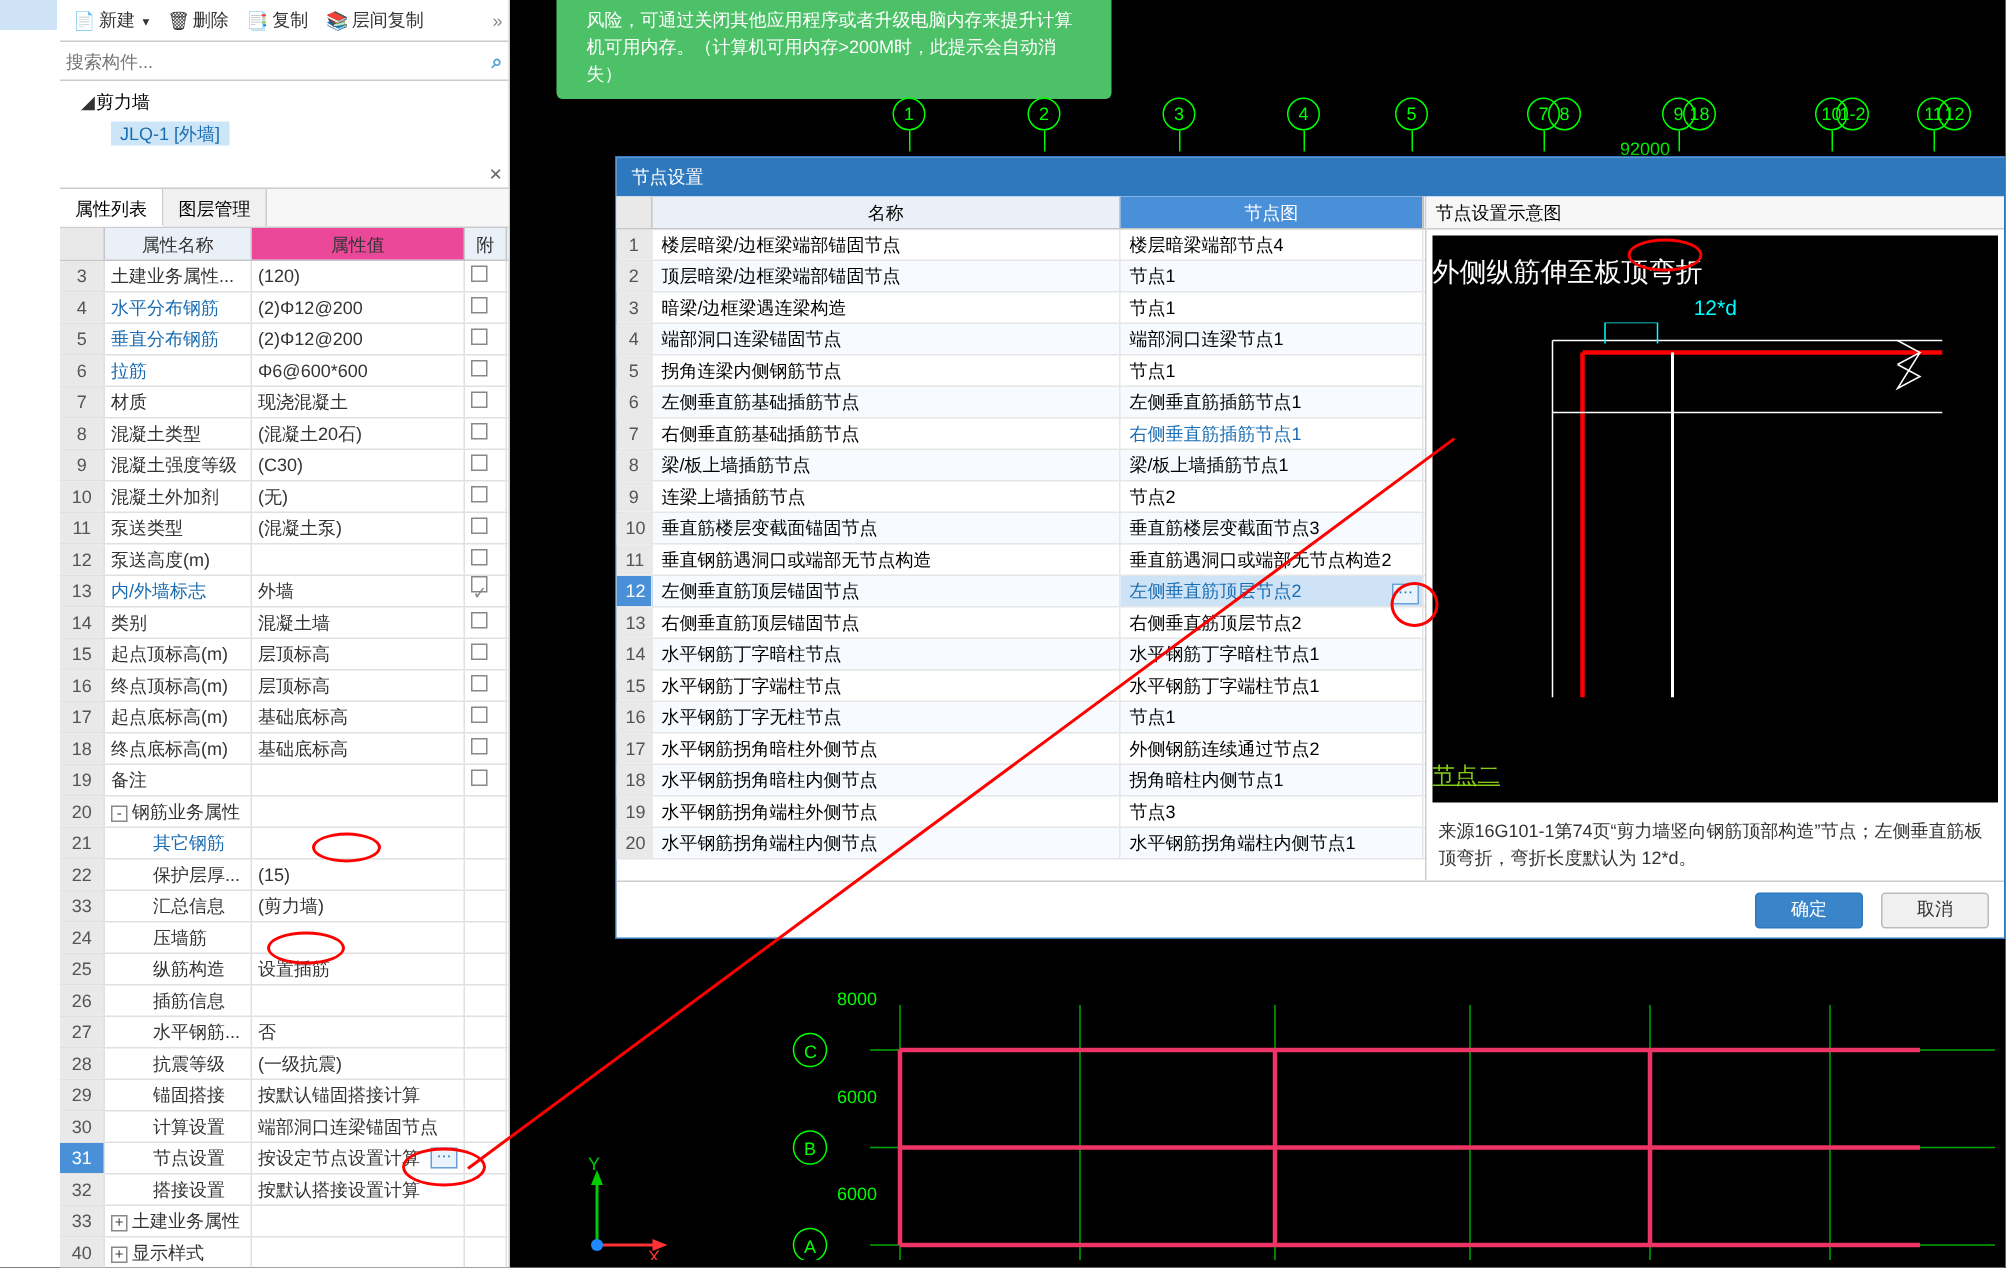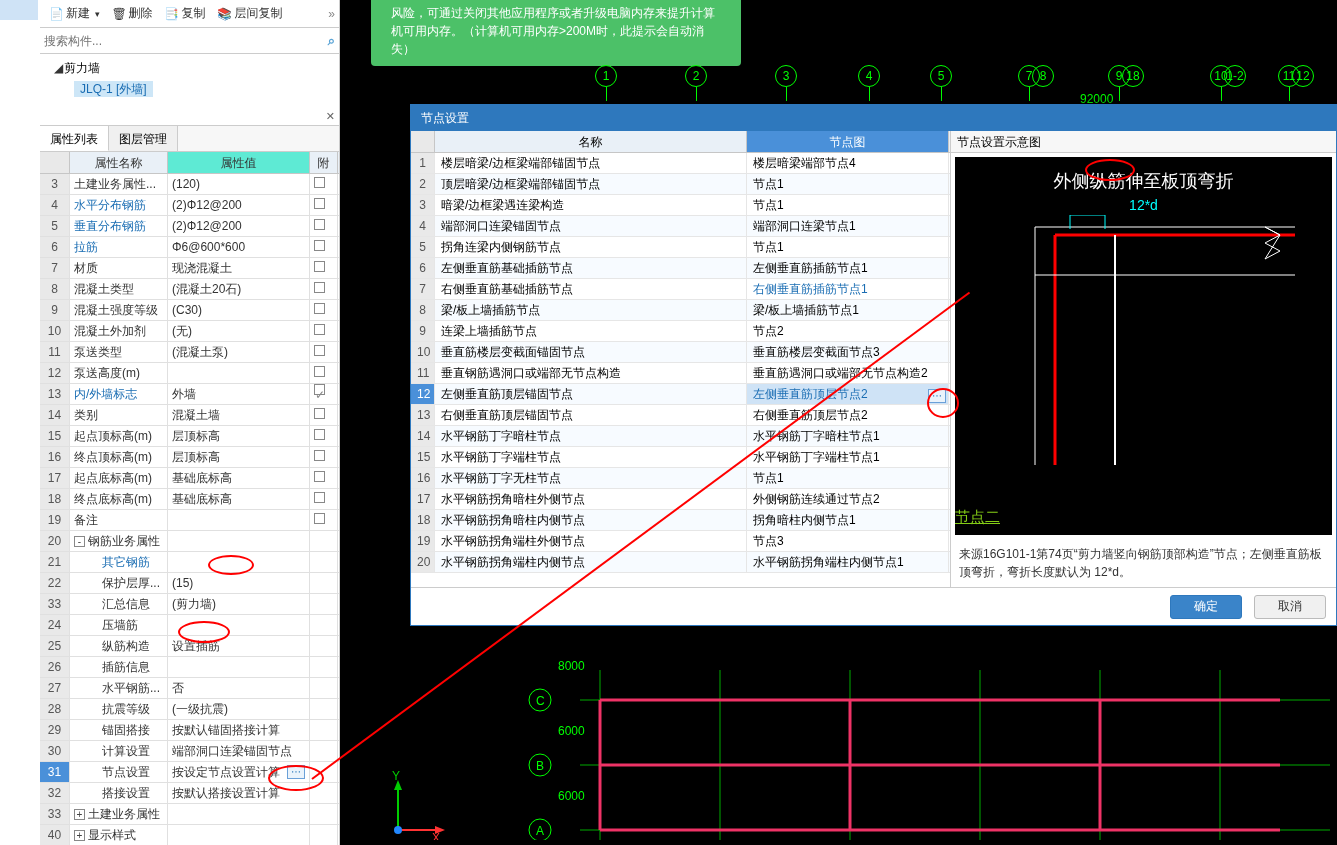--- a/index.html
+++ b/index.html
@@ -19,21 +19,21 @@
 .tree-sel{background:#cde6f7}
 .tree-link{color:#1a6db3}
 .tabs{height:26px;border-bottom:1px solid #ccc;display:flex;background:#f7f7f7;position:relative}
 .tab{padding:5px 10px;border-right:1px solid #ccc;background:#f0f0f0;cursor:pointer}
 .tab.active{background:#fff;border-bottom:1px solid #fff}
 .close-panel{position:absolute;right:4px;top:-16px;font-size:11px;color:#666;cursor:pointer}
 .grid-head{display:flex;height:22px;background:#e9f0f7;border-bottom:1px solid #c6c6c6}
 .grid-head>div{border-right:1px solid #c6c6c6;text-align:center;line-height:22px;color:#333}
 .gc-idx{width:30px;background:#e9e9e9}
 .gc-name{width:98px}
-.gc-val{width:142px;background:#5eead4;color:#fff}
+.gc-val{width:142px;background:#ec4899;color:#fff}
 .gc-att{width:28px}
 .grid-body{height:680px;overflow:auto}
 .grow{display:flex;height:21px;border-bottom:1px solid #e0e0e0}
 .grow>div{border-right:1px solid #e0e0e0;padding:0 4px;line-height:20px;white-space:nowrap;overflow:hidden}
 .grow .c0{width:30px;text-align:center;background:#e9e9e9;color:#555}
 .grow .c1{width:98px;color:#333}
 .grow .c2{width:142px;color:#333}
 .grow .c3{width:28px;text-align:left;color:#888}
 .c1.blue{color:#1a6db3}
 .grow.sel .c0{background:#4a90d9;color:#fff}
@@ -65,21 +65,21 @@
 .nrow .n0{width:24px;text-align:center;background:#e9e9e9;color:#555}
 .nrow .n1{width:312px}
 .nrow .n2{width:202px;position:relative}
 .nrow.alt{background:#f7fbff}
 .nrow.sel .n0{background:#4a90d9;color:#fff}
 .nrow.sel .n2{background:#cfe3f6;color:#1a6db3}
 .nrow .n2.blue{color:#1a6db3}
 .dlg-right{flex:1;display:flex;flex-direction:column}
 .dlg-right-title{height:22px;line-height:22px;padding:0 6px;border-bottom:1px solid #ccc;background:#f7f7f7}
 .diagram{flex:1;background:#000;position:relative;margin:4px}
-.diag-title{position:absolute;top:12px;left:0;right:0;text-align:center;color:#fff;font-size:18px}
+.diag-title{position:absolute;top:12px;left:0;right:0;color:#fff;font-size:18px}
 .diag-dim{position:absolute;top:40px;left:0;right:0;text-align:center;color:#0ff;font-size:14px}
 .diag-lbl{position:absolute;bottom:8px;left:0;right:0;color:#84cc16;font-size:15px;text-decoration:underline}
 .diag-svg{position:absolute;top:58px;left:60px}
 .dlg-right-note{padding:6px 8px;color:#333;line-height:1.5}
 .dlg-footer{height:38px;border-top:1px solid #ccc;display:flex;justify-content:flex-end;align-items:center;padding:16px 10px;gap:12px}
 .btn{min-width:72px;height:24px;border:1px solid #2e78bd;background:#3a84c9;color:#fff;border-radius:3px;cursor:pointer}
 .btn.secondary{background:#f0f0f0;color:#333;border-color:#bbb}
 
 .plan{position:absolute;left:380px;top:630px;width:950px;height:210px}
 .plan svg{width:100%;height:100%}

